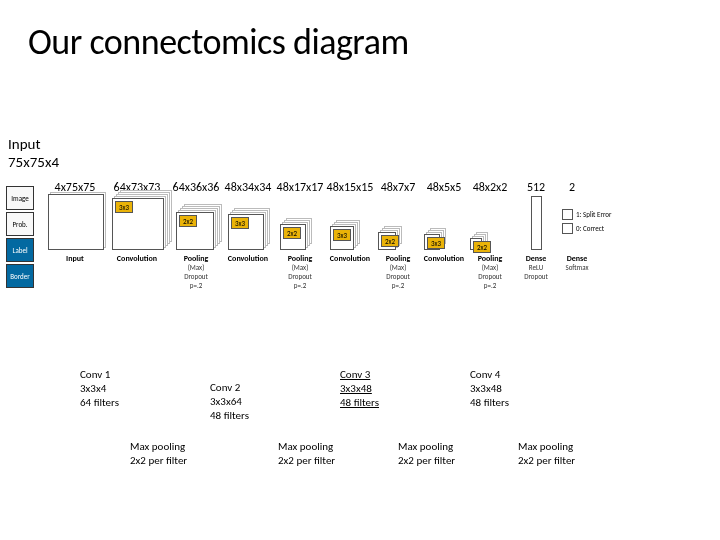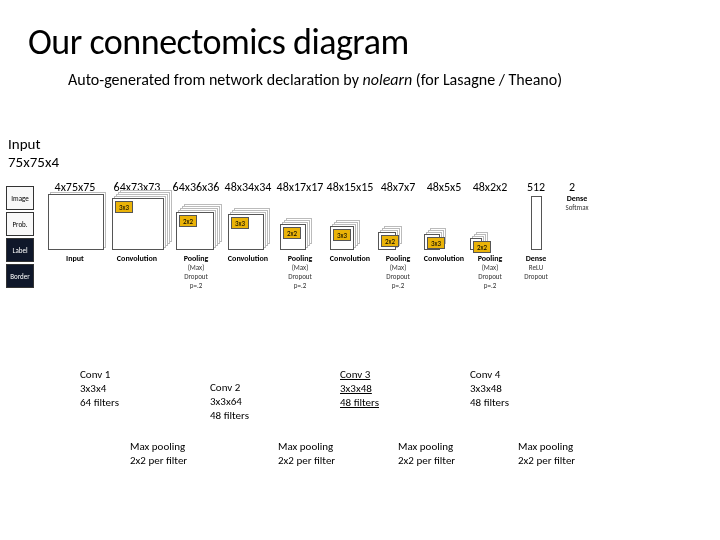--- a/index.html
+++ b/index.html
@@ -5,21 +5,21 @@
 html,body{margin:0;padding:0;font-family:Calibri,Arial,sans-serif;background:#fff;color:#000;width:720px;height:540px;overflow:hidden}
 .slide{padding:20px 20px 10px 28px;box-sizing:border-box;width:720px;height:540px;position:relative}
 h1{font-size:36px;font-weight:400;margin:0 0 6px 0;letter-spacing:-.5px}
 .sub{font-size:16px;margin:0 0 18px 40px}
 .em{font-style:italic}
 .inputlbl{font-size:15px;position:absolute;left:8px;top:135px;line-height:1.2}
 .arch{position:absolute;left:6px;top:180px;width:708px;height:170px}
 
 .chipcol{position:absolute;left:0;top:6px;width:30px}
 .chip{width:28px;height:24px;border:1px solid #333;margin-bottom:2px;font-size:7px;display:flex;align-items:center;justify-content:center;background:#f8f8f8;box-sizing:border-box}
-.chip.dark{background:#0f172a;color:#fff}
+.chip.dark{background:#0369a1;color:#fff}
 
 .layer{position:absolute;top:0;text-align:center;font-size:8px}
 .dims{font-size:12px;margin-bottom:2px;height:10px}
 .stack{position:relative;height:58px;display:flex;align-items:flex-end;justify-content:center}
 .box{border:1px solid #555;background:#fff;position:relative}
 .shadow{position:absolute;border:1px solid #bbb;background:#fff}
 .mini{position:absolute;border:1px solid #555;background:#eab308;font-size:7px;line-height:1;display:flex;align-items:center;justify-content:center}
 .lname{font-weight:700;font-size:8px;margin-top:3px}
 .lhint{font-size:7px;color:#333}
 
@@ -28,23 +28,20 @@
 .outrow{display:flex;align-items:center;gap:3px;font-size:7px}
 .obox{width:9px;height:9px;border:1px solid #555}
 
 .annot{position:absolute;font-size:11px;line-height:1.25}
 </style>
 </head>
 <body>
 
 <div class="slide">
   <h1>Our connectomics diagram</h1>
-  <p class="sub">
-    <span>Auto-generated from network declaration by </span><span class="em">nolearn</span><span> (for Lasagne / Theano)</span>
-  </p>
 
   <div class="inputlbl">
     <div>Input</div>
     <div>75x75x4</div>
   </div>
 
   <div class="arch">
     <div class="chipcol" id="chips">
         <div class="chip">Image</div>
         <div class="chip">Prob.</div>
@@ -175,20 +172,30 @@
         <div class="dims">512</div>
         <div class="stack">
           <div class="dbar" style="height:52px"></div>
         </div>
         <div class="lname">Dense</div>
         <div class="lhint">ReLU</div>
         <div class="lhint">Dropout</div>
       </div>
     <div class="densecol" id="out" style="left: 556px; width: 110px; text-align: left;">
         <div class="dims" style="text-align:center;width:20px">2</div>
+        <div class="stack" style="height:58px;flex-direction:column;align-items:flex-start;justify-content:center;gap:3px">
+          <div class="outrow">
+            <div class="obox"></div>
+            <span>1: Split Error</span>
+          </div>
+          <div class="outrow">
+            <div class="obox"></div>
+            <span>0: Correct</span>
+          </div>
+        </div>
         <div class="lname" style="width:30px;text-align:center">Dense</div>
         <div class="lhint" style="width:30px;text-align:center">Softmax</div>
       </div>
   </div>
 
   <div id="ann-conv">
       <div class="annot" style="left: 80px; top: 368px;">Conv 1<br>3x3x4<br>64 filters</div>
       <div class="annot" style="left: 210px; top: 368px; margin-top: 13px;">Conv 2<br>3x3x64<br>48 filters</div>
       <div class="annot" style="left: 340px; top: 368px; text-decoration: underline;">Conv 3<br>3x3x48<br>48 filters</div>
       <div class="annot" style="left: 470px; top: 368px;">Conv 4<br>3x3x48<br>48 filters</div>

